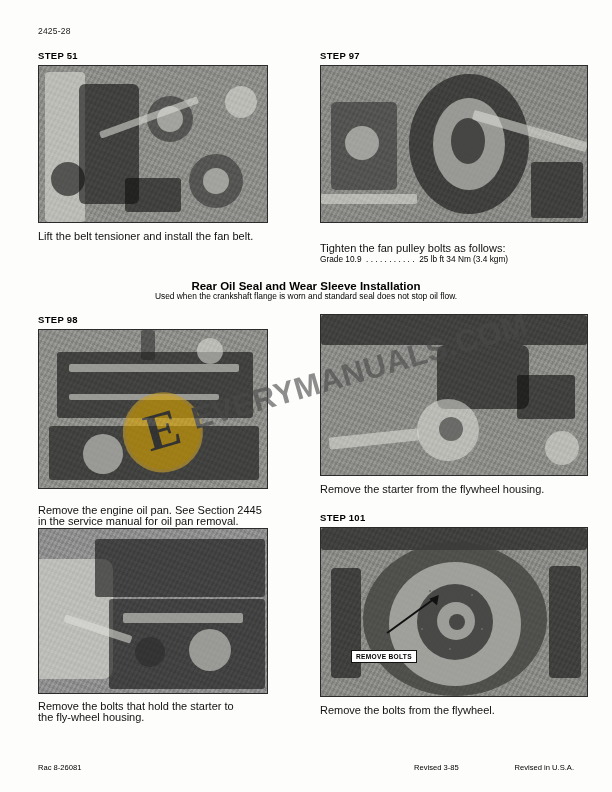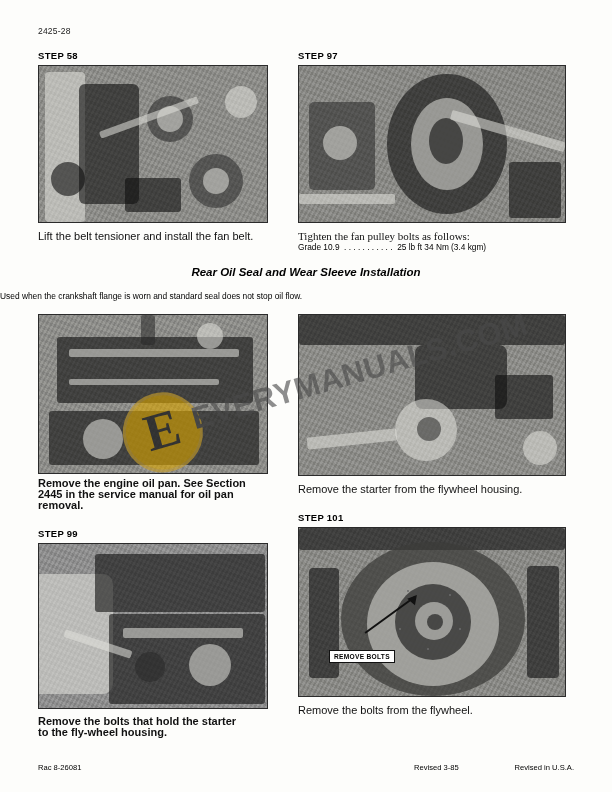--- a/index.html
+++ b/index.html
@@ -65,32 +65,33 @@
     position: absolute;
     background: rgba(40,40,40,0.55);
     border-radius: 50%;
   }
   .sh.lt { background: rgba(225,225,220,0.55); }
   .sh.dk { background: rgba(15,15,15,0.6); }
   .sh.rect { border-radius: 3px; }
   .sh.bar { border-radius: 2px; }
 
   .col-left { position: absolute; left: 38px; }
-  .col-right { position: absolute; left: 298px; }
+  .col-right { position: absolute; left: 320px; }
 
   .section-title {
     position: absolute;
     left: 0; right: 0;
     text-align: center;
     font-size: 11.5px;
     font-weight: bold;
   }
   .section-sub {
     position: absolute;
     left: 0; right: 0;
+    text-align: center;
     font-size: 8.4px;
   }
   .torque-line {
     font-size: 8.3px;
     line-height: 11.5px;
     white-space: pre;
   }
   .footer {
     position: absolute;
     bottom: 29px;
@@ -174,21 +175,21 @@
   }
 </style>
 </head>
 <body>
 
 <div class="page">
 
   <div class="page-number">2425-28</div>
 
   <div class="col-left" style="top:50px;width:230px;">
-    <div class="step-label">STEP 58</div>
+    <div class="step-label">STEP 51</div>
     <div class="photo" style="width:228px;height:156px;background:#8e8e8a;">
       <div class="shapes">
         <div class="sh lt" style="left:6px;top:6px;width:40px;height:150px;border-radius:4px;"></div>
         <div class="sh dk" style="left:40px;top:18px;width:60px;height:120px;border-radius:6px;"></div>
         <div class="sh" style="left:108px;top:30px;width:46px;height:46px;"></div>
         <div class="sh lt" style="left:118px;top:40px;width:26px;height:26px;"></div>
         <div class="sh" style="left:150px;top:88px;width:54px;height:54px;"></div>
         <div class="sh lt" style="left:164px;top:102px;width:26px;height:26px;"></div>
         <div class="sh lt bar" style="left:58px;top:48px;width:104px;height:7px;transform:rotate(-20deg);"></div>
         <div class="sh dk rect" style="left:86px;top:112px;width:56px;height:34px;"></div>
@@ -206,71 +207,71 @@
         <div class="sh dk" style="left:88px;top:8px;width:120px;height:140px;border-radius:50%;"></div>
         <div class="sh lt" style="left:112px;top:32px;width:72px;height:92px;border-radius:50%;"></div>
         <div class="sh dk" style="left:130px;top:52px;width:34px;height:46px;border-radius:50%;"></div>
         <div class="sh lt bar" style="left:150px;top:60px;width:118px;height:10px;transform:rotate(16deg);"></div>
         <div class="sh" style="left:10px;top:36px;width:66px;height:88px;border-radius:5px;"></div>
         <div class="sh lt" style="left:24px;top:60px;width:34px;height:34px;"></div>
         <div class="sh dk rect" style="left:210px;top:96px;width:52px;height:56px;"></div>
         <div class="sh lt bar" style="left:0px;top:128px;width:96px;height:10px;"></div>
       </div>
     </div>
-    <div class="caption" style="margin-top:8px;font-family:Liberation Serif, serif;">Tighten the fan pulley bolts as follows:</div>
+    <div class="caption" style="margin-top:20px;">Tighten the fan pulley bolts as follows:</div>
     <div class="torque-line">Grade 10.9  . . . . . . . . . . .  25 lb ft 34 Nm (3.4 kgm)</div>
   </div>
 
-  <div class="section-title" style="top:266px;font-style:italic;">Rear Oil Seal and Wear Sleeve Installation</div>
+  <div class="section-title" style="top:280px;">Rear Oil Seal and Wear Sleeve Installation</div>
   <div class="section-sub" style="top:291px;">Used when the crankshaft flange is worn and standard seal does not stop oil flow.</div>
 
   <div class="col-left" style="top:314px;width:230px;">
+    <div class="step-label">STEP 98</div>
     <div class="photo" style="width:228px;height:158px;background:#8f8f8b;">
       <div class="shapes">
         <div class="sh dk rect" style="left:18px;top:22px;width:196px;height:66px;"></div>
         <div class="sh lt bar" style="left:30px;top:34px;width:170px;height:8px;"></div>
         <div class="sh lt bar" style="left:30px;top:64px;width:150px;height:6px;"></div>
         <div class="sh dk rect" style="left:10px;top:96px;width:210px;height:54px;"></div>
         <div class="sh lt" style="left:44px;top:104px;width:40px;height:40px;"></div>
         <div class="sh lt" style="left:158px;top:8px;width:26px;height:26px;"></div>
         <div class="sh" style="left:102px;top:0px;width:14px;height:30px;border-radius:3px;"></div>
       </div>
     </div>
-    <div class="caption" style="margin-top:4px;width:226px;font-weight:bold;">Remove the engine oil pan. See Section 2445 in the service manual for oil pan removal.</div>
+    <div class="caption" style="margin-top:16px;width:226px;">Remove the engine oil pan. See Section 2445 in the service manual for oil pan removal.</div>
   </div>
 
   <div class="col-right" style="top:314px;width:268px;">
     <div class="photo" style="width:266px;height:160px;background:#8d8d89;">
       <div class="shapes">
         <div class="sh dk rect" style="left:0px;top:0px;width:266px;height:30px;"></div>
         <div class="sh dk" style="left:116px;top:30px;width:92px;height:64px;border-radius:8px;"></div>
         <div class="sh lt" style="left:96px;top:84px;width:62px;height:62px;"></div>
         <div class="sh" style="left:118px;top:102px;width:24px;height:24px;"></div>
         <div class="sh dk rect" style="left:196px;top:60px;width:58px;height:44px;"></div>
         <div class="sh lt bar" style="left:8px;top:118px;width:90px;height:12px;transform:rotate(-6deg);"></div>
         <div class="sh lt" style="left:224px;top:116px;width:34px;height:34px;"></div>
       </div>
     </div>
     <div class="caption" style="margin-top:8px;">Remove the starter from the flywheel housing.</div>
   </div>
 
   <div class="col-left" style="top:528px;width:230px;">
-    <div class="step-label">STEP 99</div>
     <div class="photo" style="width:228px;height:164px;background:#909090;">
       <div class="shapes">
         <div class="sh lt" style="left:-10px;top:30px;width:84px;height:120px;border-radius:10px;"></div>
         <div class="sh dk rect" style="left:56px;top:10px;width:170px;height:58px;"></div>
         <div class="sh dk rect" style="left:70px;top:70px;width:156px;height:90px;"></div>
         <div class="sh lt bar" style="left:84px;top:84px;width:120px;height:10px;"></div>
         <div class="sh lt" style="left:150px;top:100px;width:42px;height:42px;"></div>
         <div class="sh" style="left:96px;top:108px;width:30px;height:30px;"></div>
         <div class="sh lt bar" style="left:24px;top:96px;width:70px;height:8px;transform:rotate(18deg);"></div>
       </div>
     </div>
-    <div class="caption" style="margin-top:7px;width:200px;font-weight:bold;">Remove the bolts that hold the starter to the fly-wheel housing.</div>
+    <div class="caption" style="margin-top:7px;width:200px;">Remove the bolts that hold the starter to the fly-wheel housing.</div>
   </div>
 
   <div class="col-right" style="top:512px;width:268px;">
     <div class="step-label">STEP 101</div>
     <div class="photo" style="width:266px;height:168px;background:#8b8b87;">
       <div class="shapes">
         <div class="sh dk rect" style="left:0px;top:0px;width:266px;height:22px;"></div>
         <div class="sh" style="left:42px;top:14px;width:184px;height:154px;border-radius:50%;background:rgba(60,60,58,0.75);"></div>
         <div class="sh lt" style="left:68px;top:34px;width:132px;height:124px;border-radius:50%;"></div>
         <div class="sh dk" style="left:96px;top:56px;width:76px;height:76px;border-radius:50%;"></div>

